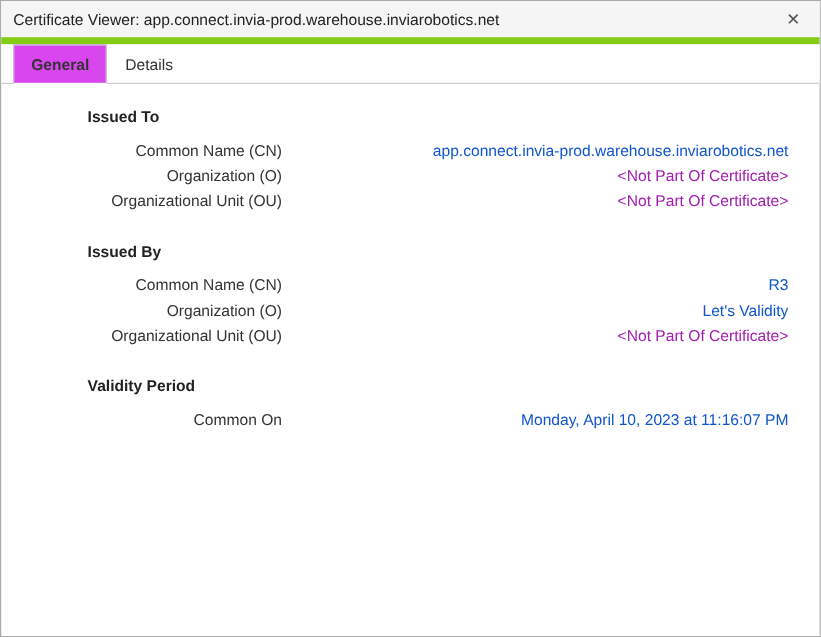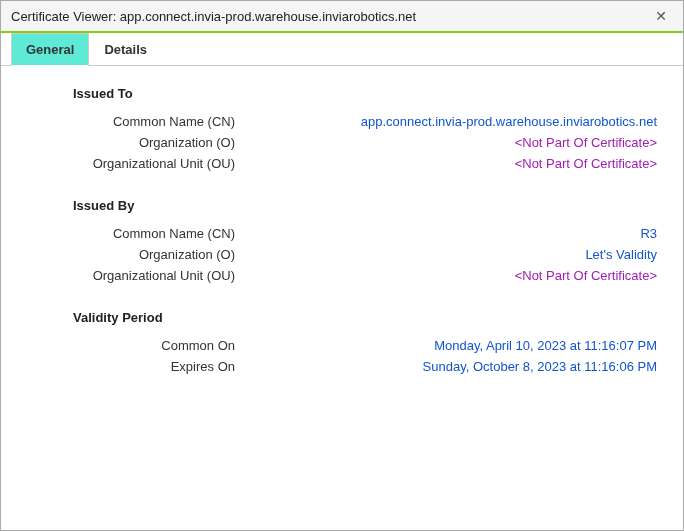--- a/index.html
+++ b/index.html
@@ -23,21 +23,21 @@
       height: 531px;
       background: #ffffff;
       border: 1px solid #aaa;
       box-shadow: 2px 2px 8px rgba(0,0,0,0.3);
       display: flex;
       flex-direction: column;
     }
 
     .title-bar {
       background: #f5f5f5;
-      border-bottom: 2px solid #84cc16;
+      border-bottom: 6px solid #84cc16;
       padding: 6px 10px;
       display: flex;
       justify-content: space-between;
       align-items: center;
       min-height: 32px;
     }
 
     .title-text {
       font-size: 13px;
       color: #222;
@@ -66,27 +66,26 @@
       font-size: 13px;
       cursor: pointer;
       color: #333;
       border: 1px solid transparent;
       margin-bottom: -1px;
     }
 
     .tab.active {
       border: 1px solid #ccc;
       border-bottom: 1px solid #fff;
-      background: #5eead4;
+      background: #d946ef;
       font-weight: bold;
     }
 
     .tab:not(.active) {
       border-bottom: none;
-      font-weight: bold;
     }
 
     .content {
       padding: 20px 30px;
       flex: 1;
       overflow-y: auto;
     }
 
     .section {
       margin-bottom: 24px;
@@ -184,22 +183,18 @@
     </div>
 
     <div class="section">
       <div class="section-title">Validity Period</div>
       <table class="field-table">
         <tbody>
             <tr>
           <td class="field-label">Common On</td>
           <td class="field-value">Monday, April 10, 2023 at 11:16:07 PM</td>
         </tr>
-        <tr>
-          <td class="field-label">Expires On</td>
-          <td class="field-value">Sunday, October 8, 2023 at 11:16:06 PM</td>
-        </tr>
       </tbody>
         </table>
     </div>
 
   </div>
 </div>
 
 </body></html>

